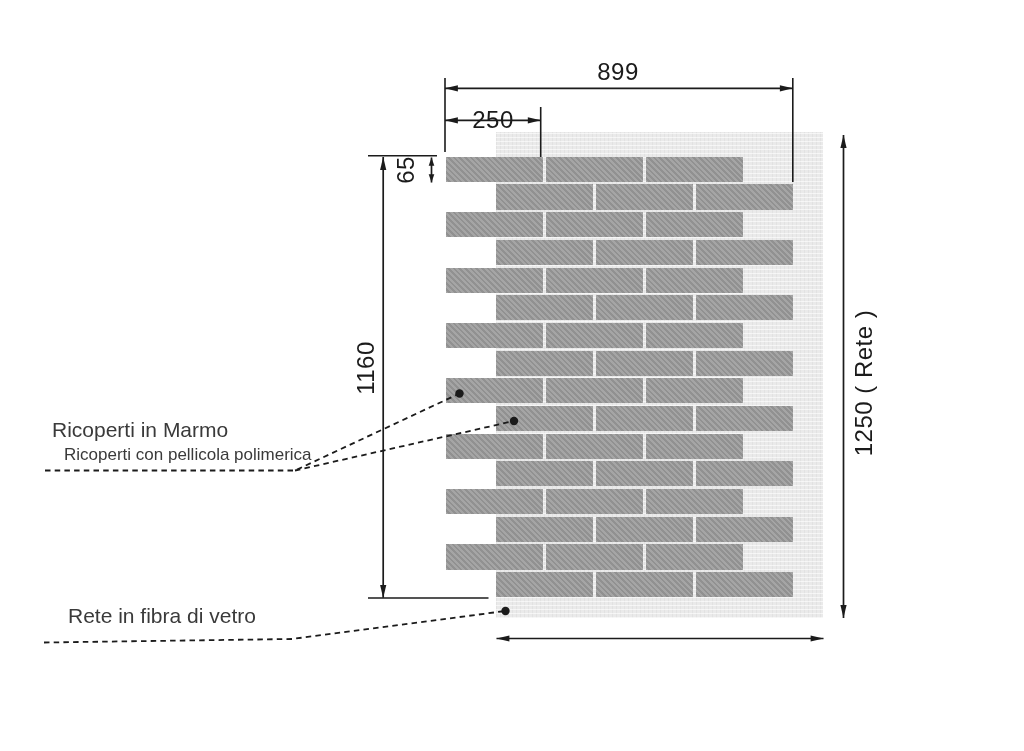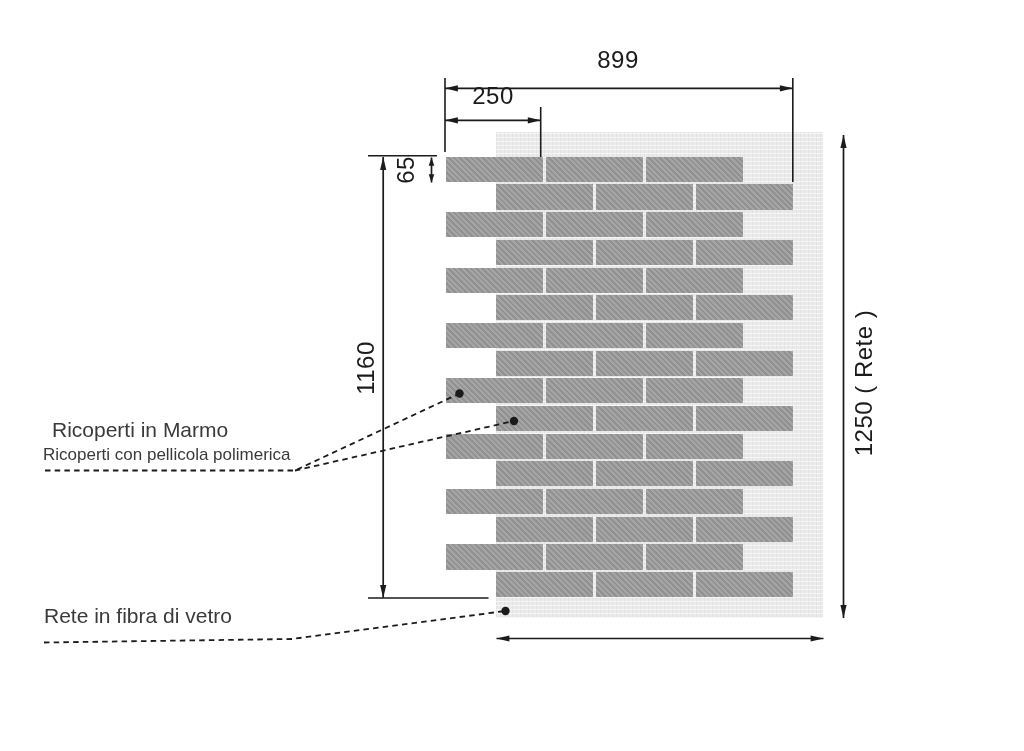--- a/index.html
+++ b/index.html
@@ -123,23 +123,23 @@
 
     <polyline class="leader" points="45,470.5 295,470.5 459.5,393.5"></polyline>
     <line class="leader" x1="295" y1="470.5" x2="514" y2="421"></line>
     <polyline class="leader" points="44,642.5 292,639 505.5,611"></polyline>
 
     <circle class="dot" cx="459.5" cy="393.5" r="4.2"></circle>
     <circle class="dot" cx="514" cy="421" r="4.2"></circle>
     <circle class="dot" cx="505.5" cy="611" r="4.2"></circle>
   </svg>
 
-  <div class="dimlabel" style="left:618px;top:60px;">899</div>
-  <div class="dimlabel" style="left:493px;top:96px;">250</div>
+  <div class="dimlabel" style="left:618px;top:72px;">899</div>
+  <div class="dimlabel" style="left:493px;top:120px;">250</div>
   <div class="dimlabel rot" style="left:406px;top:170px;">65</div>
   <div class="dimlabel rot" style="left:366px;top:368px;">1160</div>
   <div class="dimlabel rot" style="left:864px;top:383px;">1250 ( Rete )</div>
 
   <div class="callout-title" style="left:52px;top:418px;">Ricoperti in Marmo</div>
-  <div class="callout-sub" style="left:43px;top:445px;">Ricoperti con pellicola polimerica</div>
-  <div class="callout-title" style="left:44px;top:604px;">Rete in fibra di vetro</div>
+  <div class="callout-sub" style="left:64px;top:445px;">Ricoperti con pellicola polimerica</div>
+  <div class="callout-title" style="left:68px;top:604px;">Rete in fibra di vetro</div>
 
 </div>
 
 </body></html>

